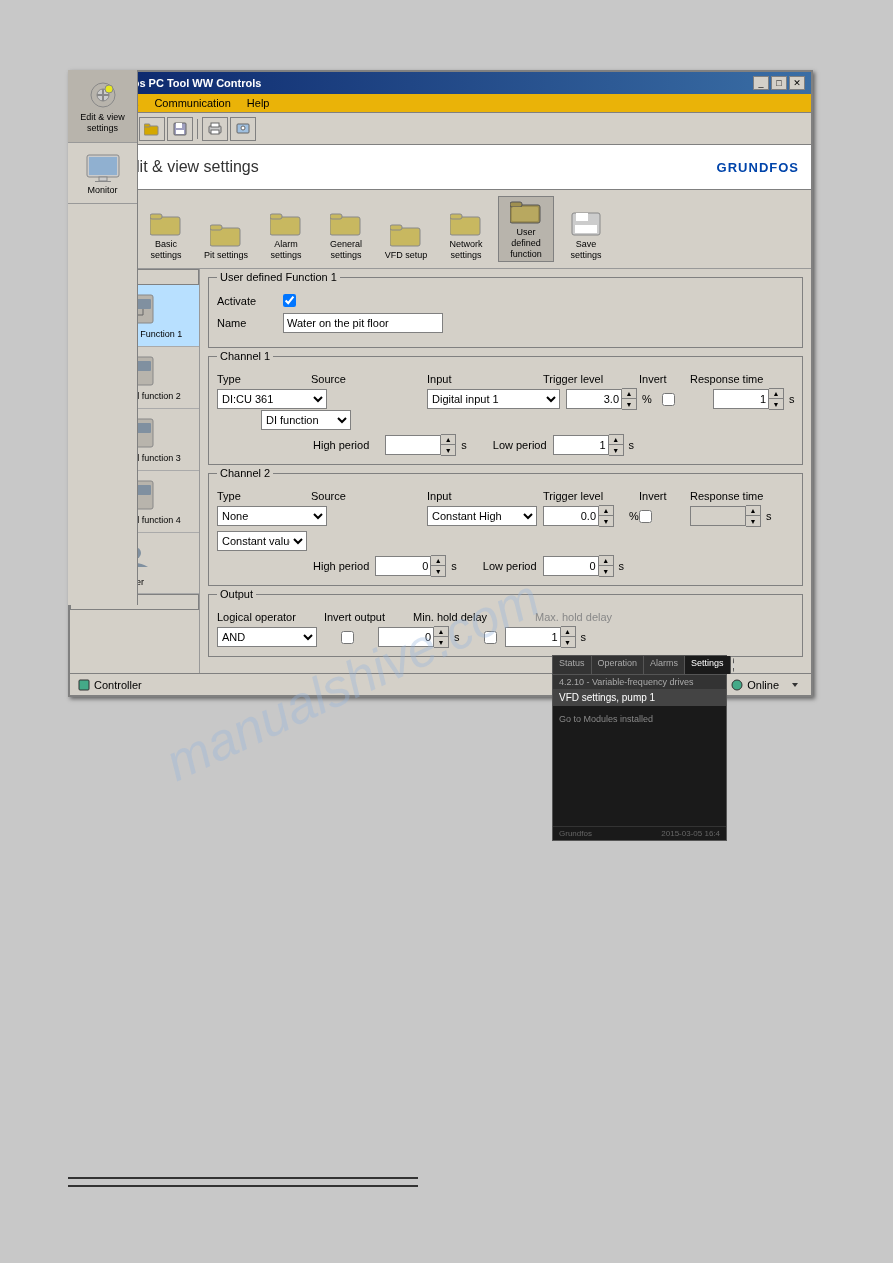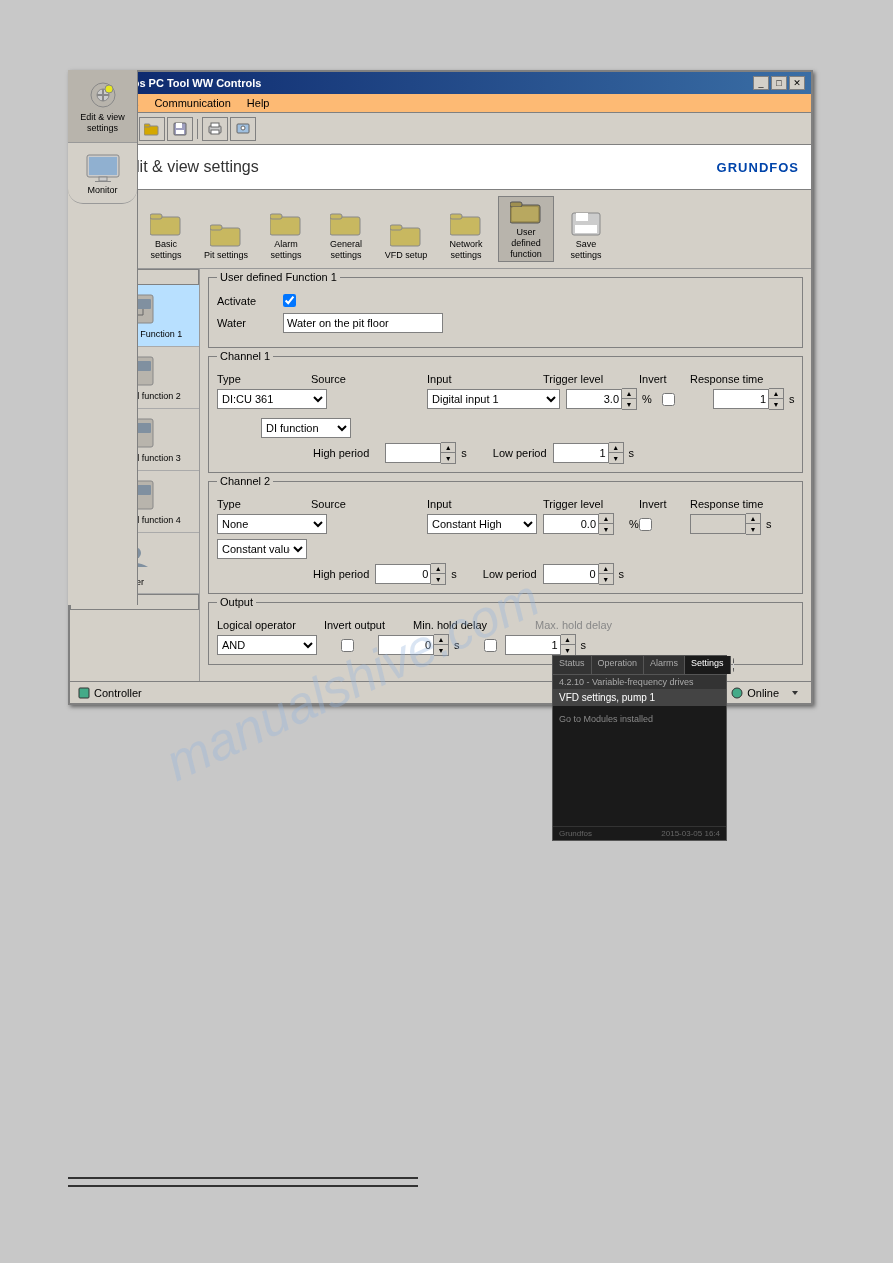--- a/index.html
+++ b/index.html
@@ -63,21 +63,21 @@
       display: flex;
       align-items: center;
       justify-content: center;
       font-size: 9px;
       color: #000;
       cursor: pointer;
     }
 
     
     .menu-bar {
-      background: #fdba74;
+      background: #eab308;
       display: flex;
       gap: 10px;
       padding: 2px 6px;
       border-bottom: 1px solid #808080;
     }
     .menu-item {
       font-size: 11px;
       cursor: pointer;
       padding: 1px 3px;
     }
@@ -685,21 +685,21 @@
 
         <div class="group-box">
           <span class="group-title">User defined Function 1</span>
 
           <div class="form-row" style="margin-top:8px;">
             <span class="form-label">Activate</span>
             <input type="checkbox" class="form-checkbox" checked="" style="">
           </div>
 
           <div class="form-row">
-            <span class="form-label">Water</span>
+            <span class="form-label">Name</span>
             <input type="text" class="form-input form-input-wide" value="Water on the pit floor" style="">
           </div>
         </div>
 
         <div class="group-box">
           <span class="group-title">Channel 1</span>
 
           <div style="display:flex; gap:6px; margin-top:8px; align-items:flex-end;">
             <div style="width:88px;">
               <span style="font-size:11px;">Type</span>
@@ -752,21 +752,21 @@
                 <input type="text" class="spin-input" value="1" style="">
                 <div class="spin-btns">
                   <div class="spin-btn">▲</div>
                   <div class="spin-btn">▼</div>
                 </div>
               </div>
               <span class="spin-unit">s</span>
             </div>
           </div>
 
-          <div style="display:flex; gap:6px; margin-top:8px; align-items:flex-end;padding-left:44px;">
+          <div style="display:flex; gap:6px; margin-top:0; align-items:flex-end;padding-left:44px;">
             <select class="channel-select" style="width:90px;">
               <option>DI function</option>
             </select>
             <div style="width:116px;"></div>
             <div style="width:110px;"></div>
           </div>
 
           <div style="display:flex; gap:6px; margin-top:4px; align-items:center;">
             <div style="width:90px;"></div>
             <div style="display:flex; align-items:center; gap:2px;">
@@ -964,21 +964,21 @@
       <svg width="36" height="30" viewBox="0 0 36 30">
         <circle cx="18" cy="15" r="12" fill="#b8b4ac" stroke="#888" stroke-width="1"></circle>
         <circle cx="18" cy="15" r="6" fill="#ccc" stroke="#888" stroke-width="1"></circle>
         <rect x="12" y="14" width="12" height="2" fill="#888"></rect>
         <rect x="17" y="9" width="2" height="12" fill="#888"></rect>
         <circle cx="24" cy="9" r="4" fill="#e8e820" stroke="#888" stroke-width="1"></circle>
       </svg>
     </div>
     <span class="sidebar-label">Edit &amp; view settings</span>
   </div>
-  <div class="sidebar-item" style="padding:8px 4px;border-radius:15px;">
+  <div class="sidebar-item" style="padding:8px 4px;">
     <div class="sidebar-icon">
       <svg width="36" height="30" viewBox="0 0 36 30">
         <rect x="2" y="2" width="32" height="22" rx="2" fill="#ccc" stroke="#888" stroke-width="1"></rect>
         <rect x="4" y="4" width="28" height="18" fill="#90b0d0"></rect>
         <rect x="14" y="24" width="8" height="4" fill="#ccc" stroke="#888" stroke-width="1"></rect>
         <rect x="10" y="28" width="16" height="1" fill="#888"></rect>
       </svg>
     </div>
     <span class="sidebar-label">Monitor</span>
   </div>

